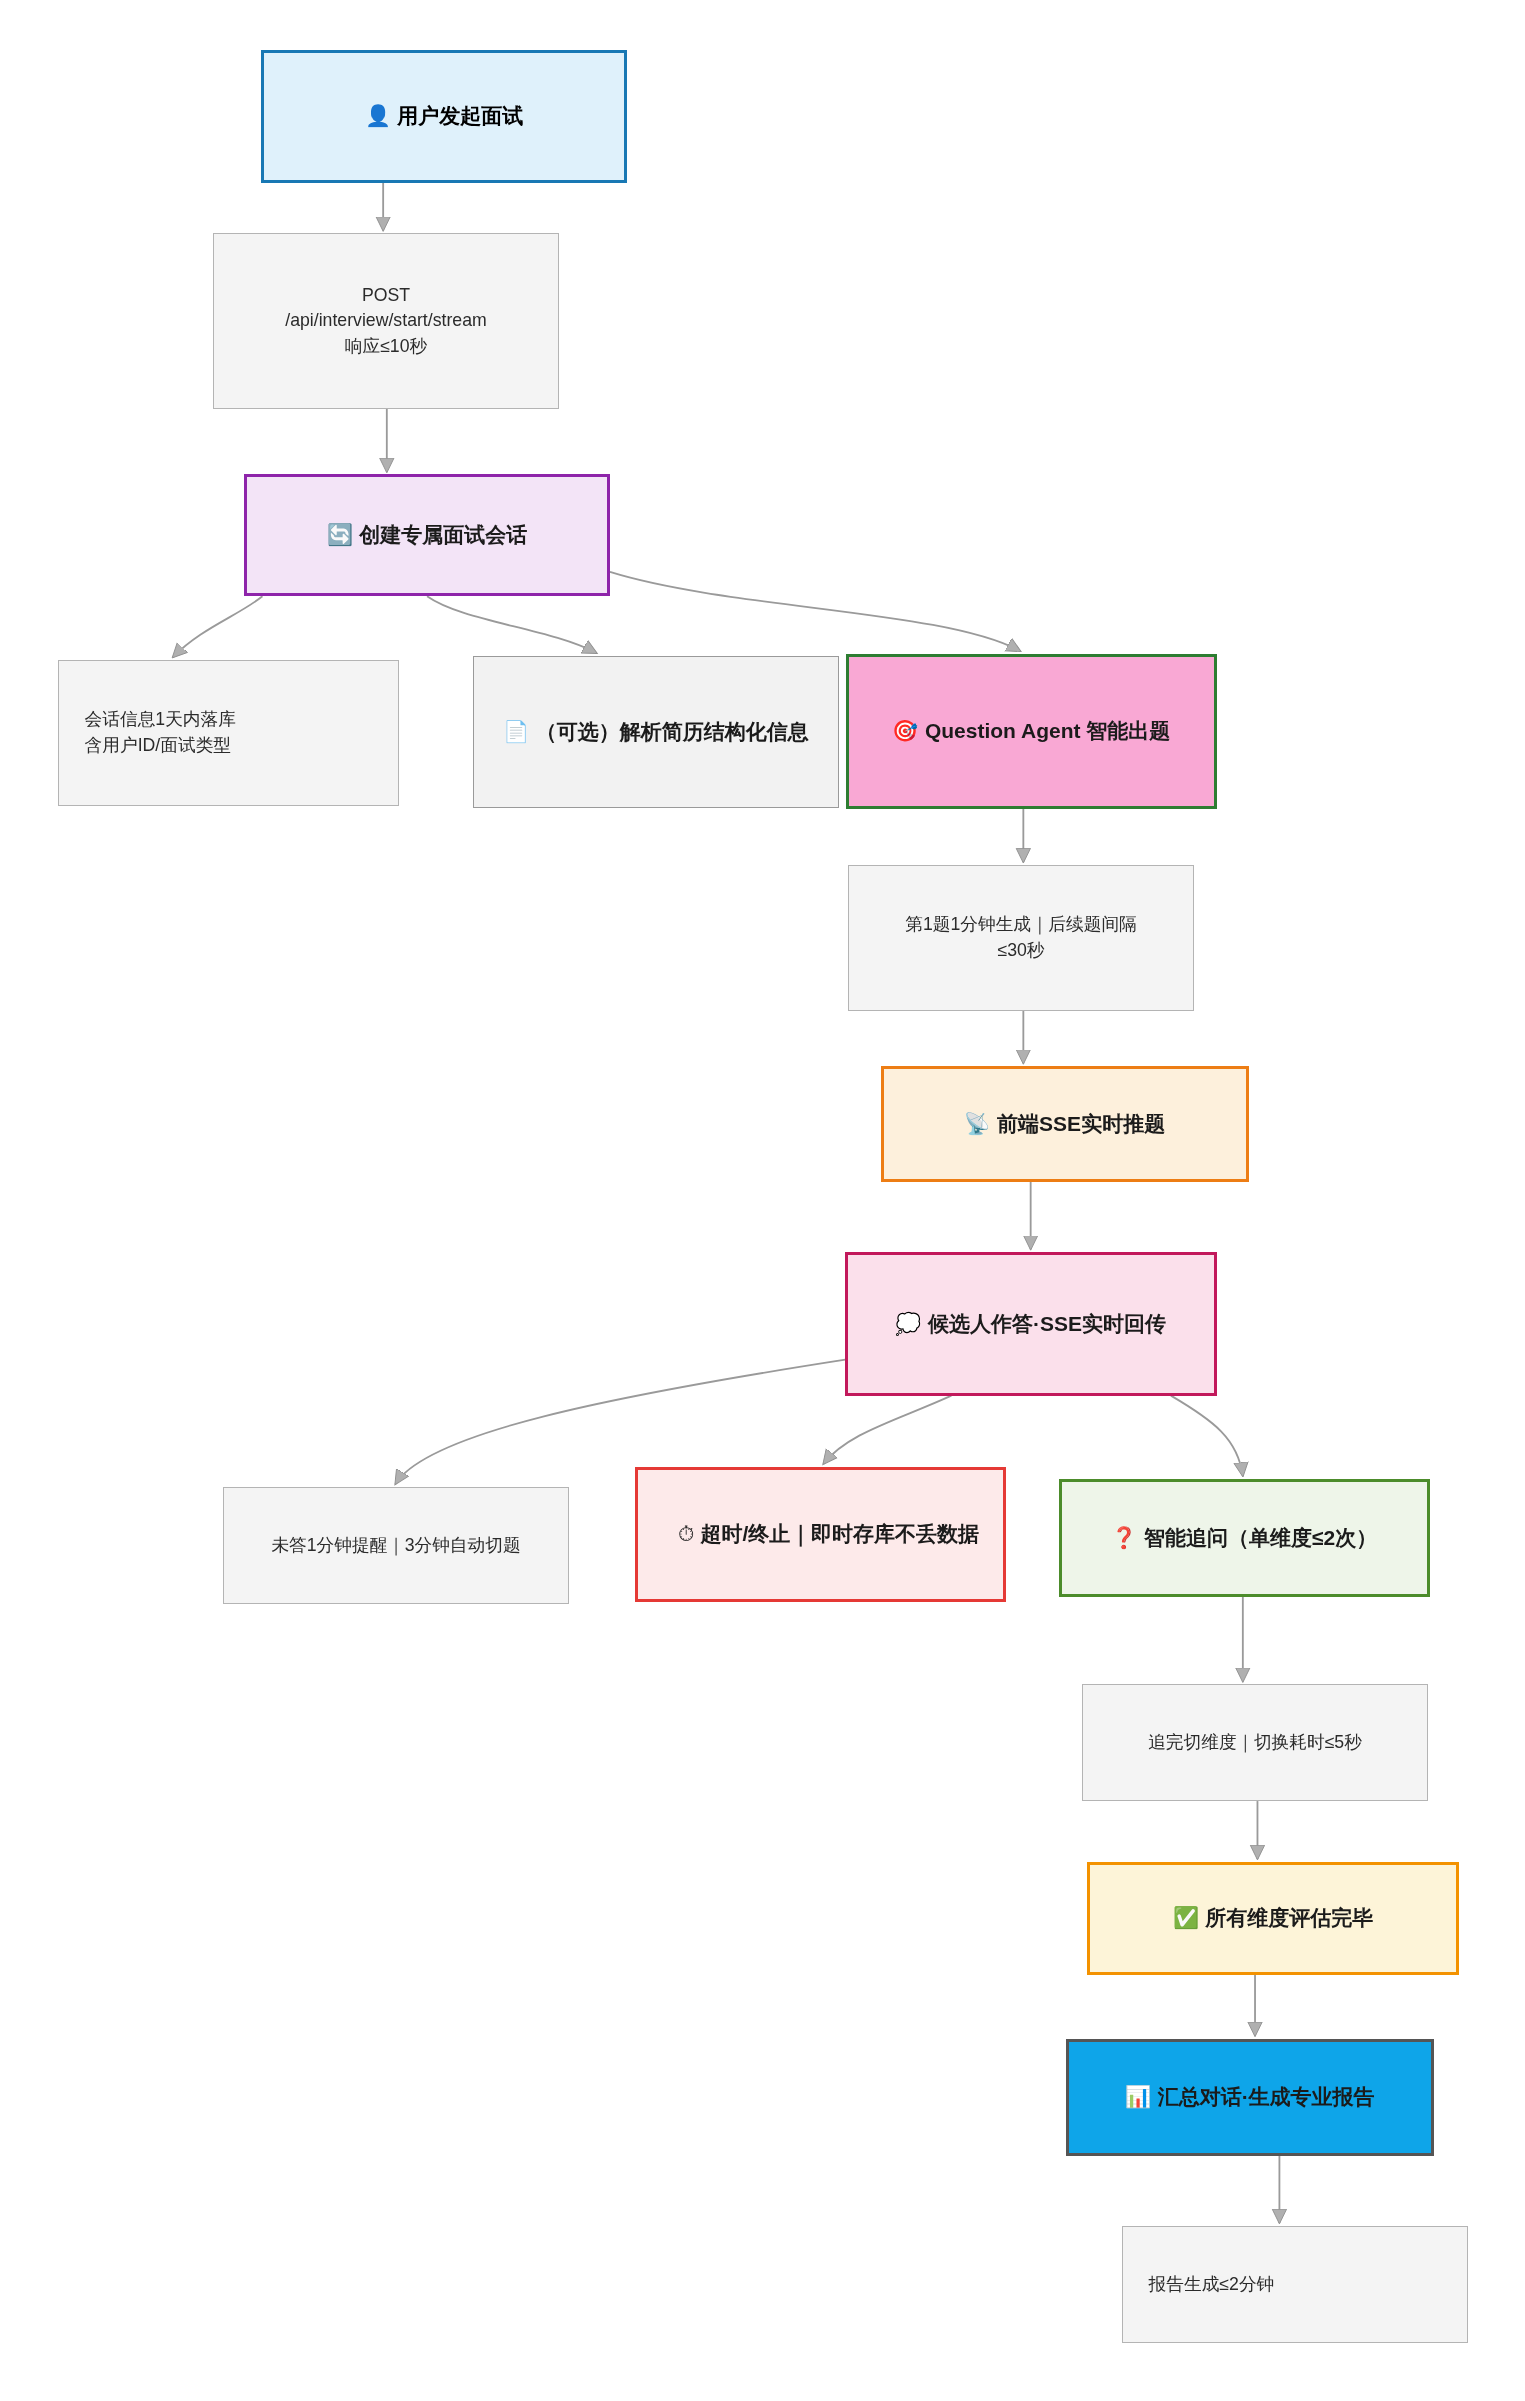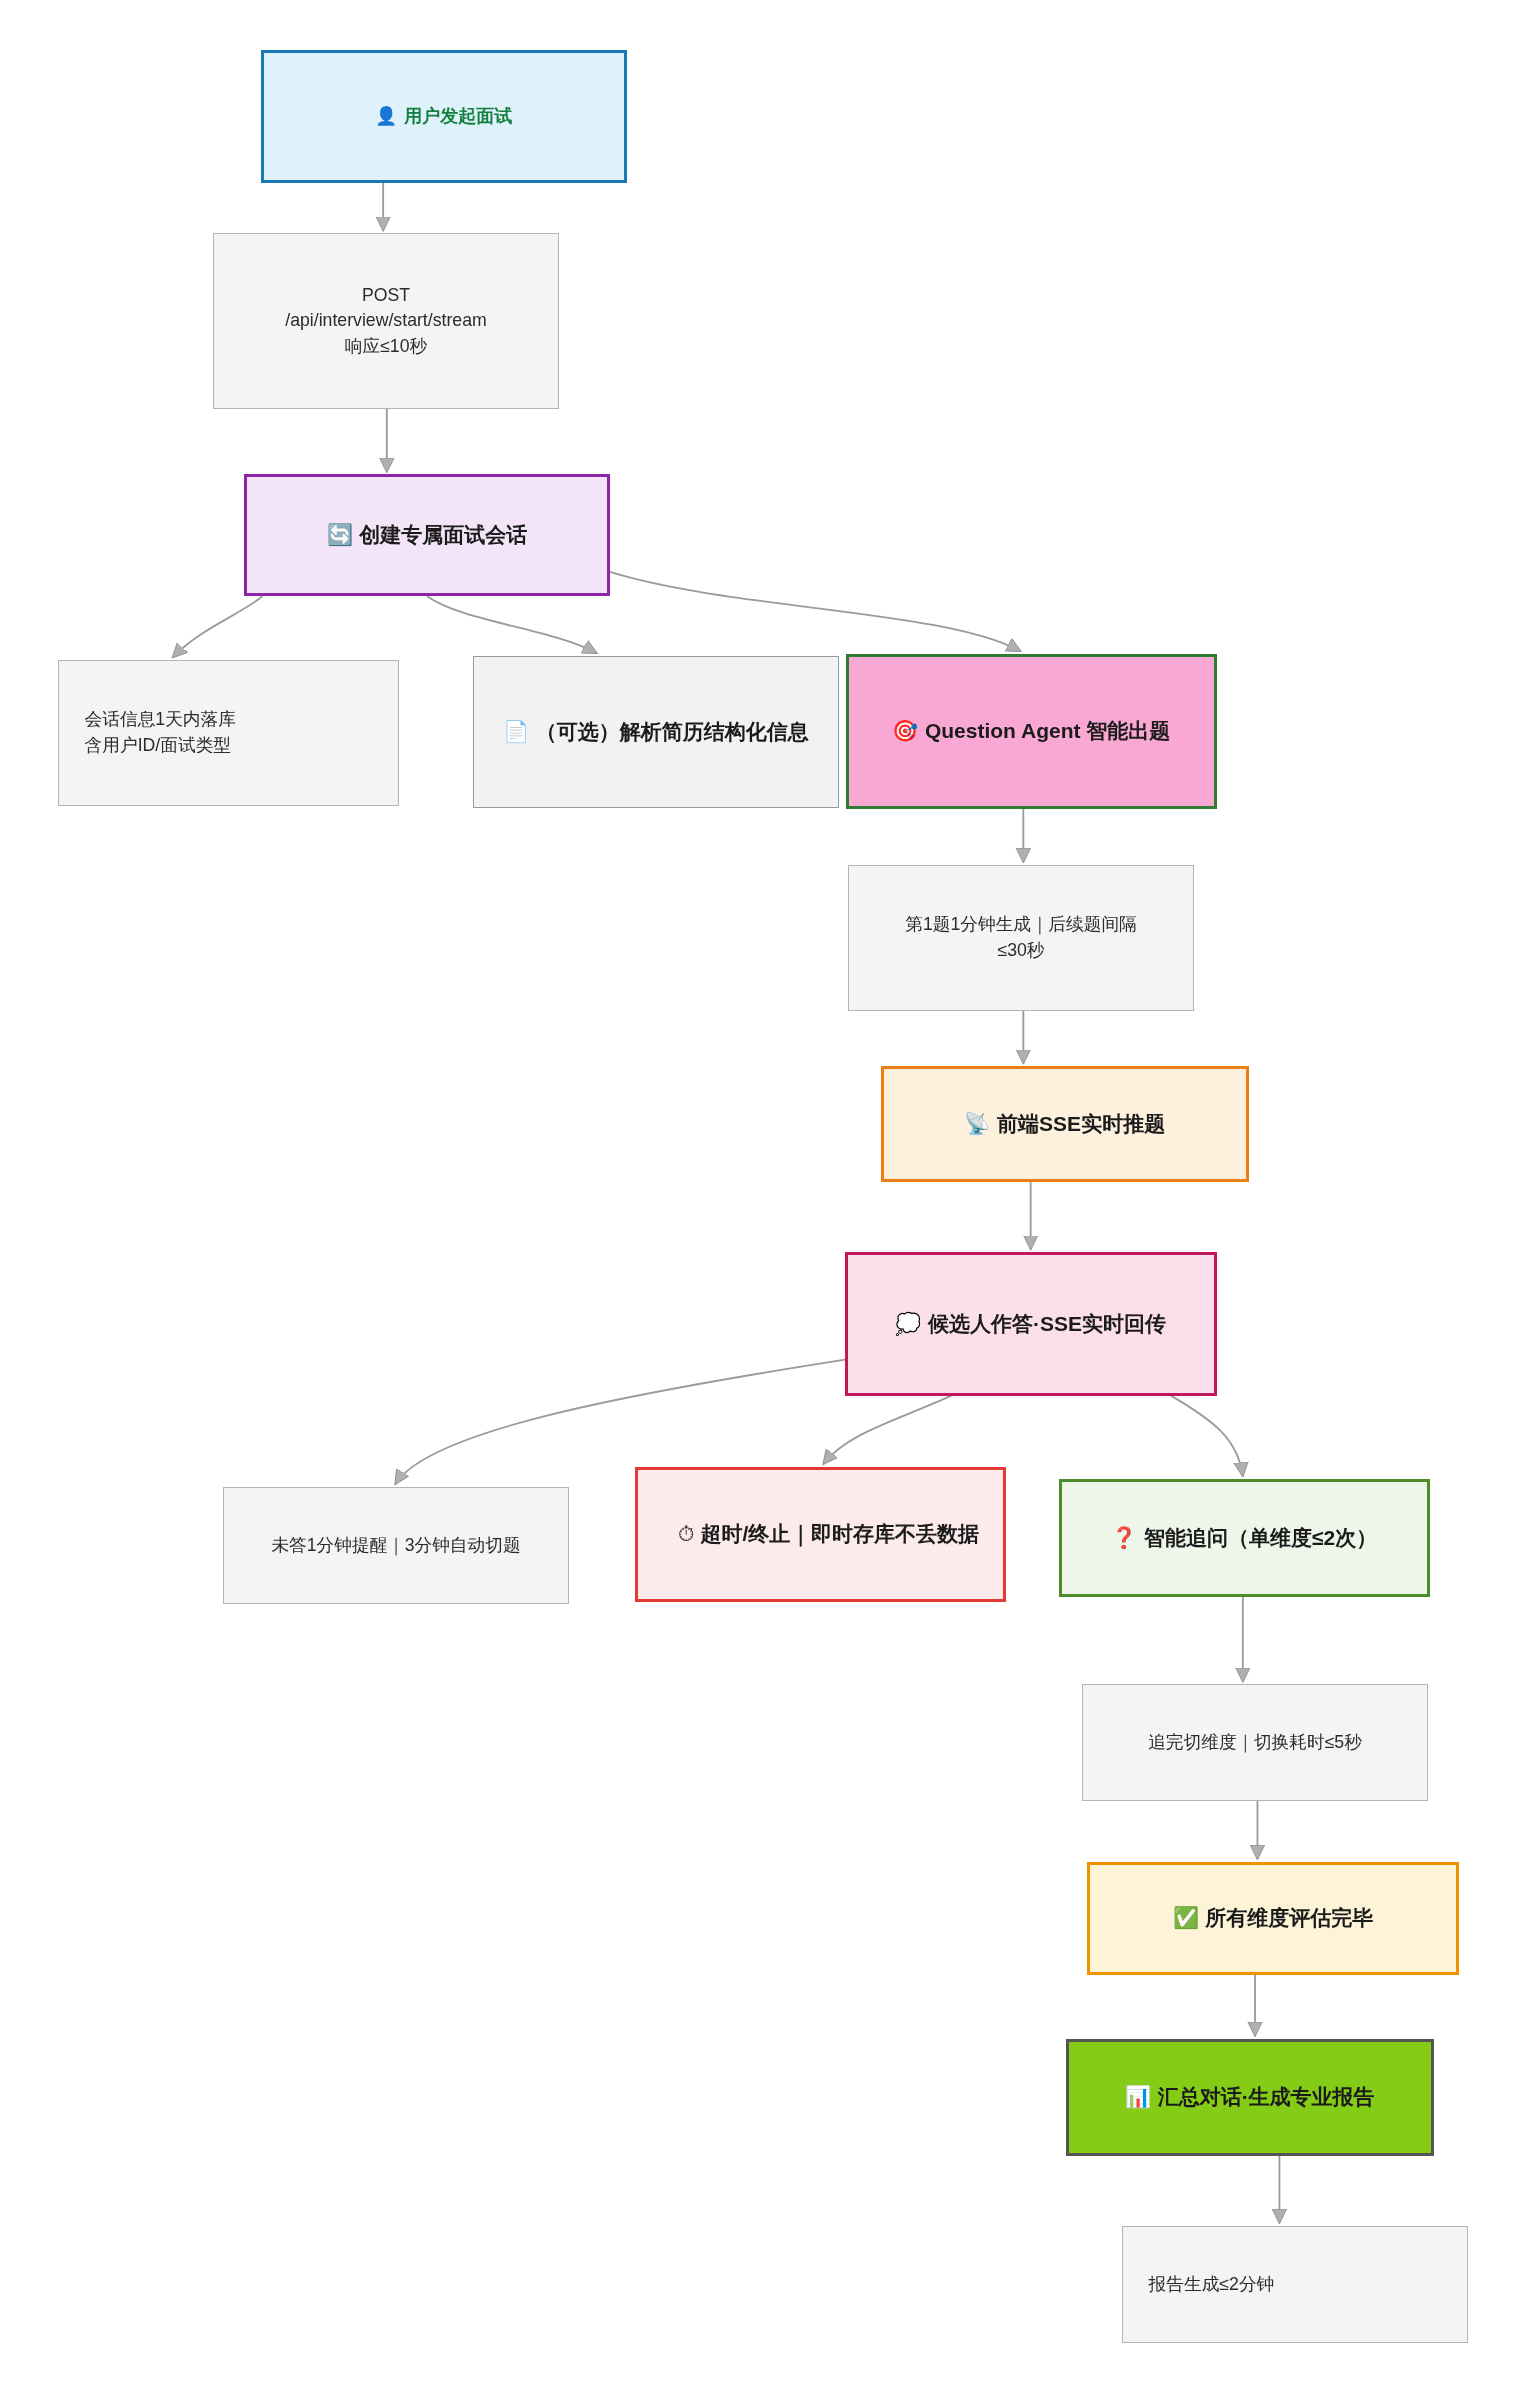--- a/index.html
+++ b/index.html
@@ -40,23 +40,23 @@
   }
   .node .label {
     display: block;
     padding: 0 8.5px;
     white-space: pre-line;
   }
   
   .n-start {
     background: #dff1fb;
     border: 3.7px solid #1878b4;
-    color: #15803d;
-    font-weight: bold;
-    font-size: 18px;
+    color: #000000;
+    font-weight: bold;
+    font-size: 21px;
     align-items: center;
   }
   .n-purple {
     background: #f3e4f7;
     border: 3.7px solid #8e24aa;
     color: #1b1b1b;
     font-weight: bold;
     font-size: 21px;
   }
   .n-green {
@@ -96,21 +96,21 @@
     font-size: 21px;
   }
   .n-red {
     background: #fdeaea;
     border: 3.7px solid #e53935;
     color: #1b1b1b;
     font-weight: bold;
     font-size: 21px;
   }
   .n-dark {
-    background: #84cc16;
+    background: #0ea5e9;
     border: 3.7px solid #555555;
     color: #1b1b1b;
     font-weight: bold;
     font-size: 21px;
   }
   .n-grayblock {
     background: #f2f2f2;
     border: 1.8px solid #9a9a9a;
     color: #1b1b1b;
     font-weight: bold;

